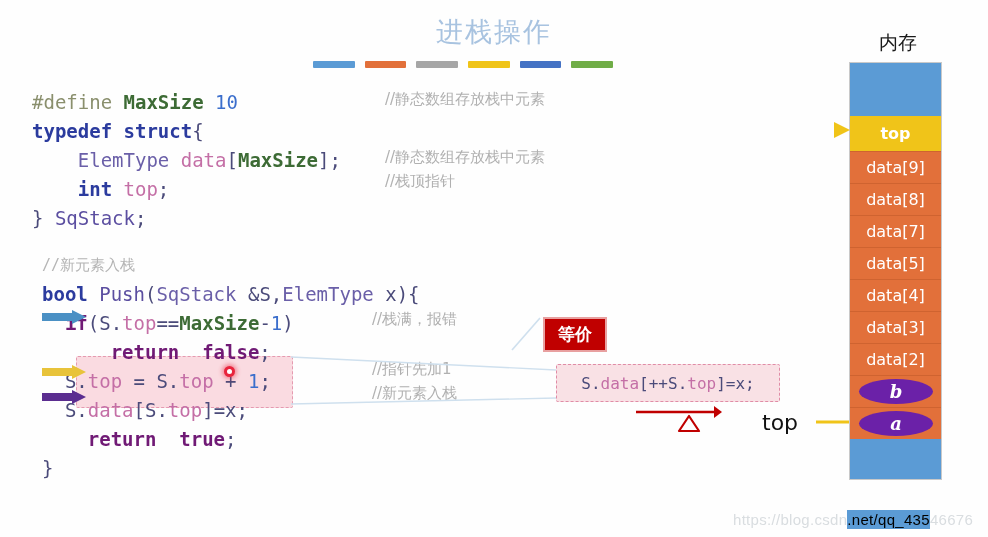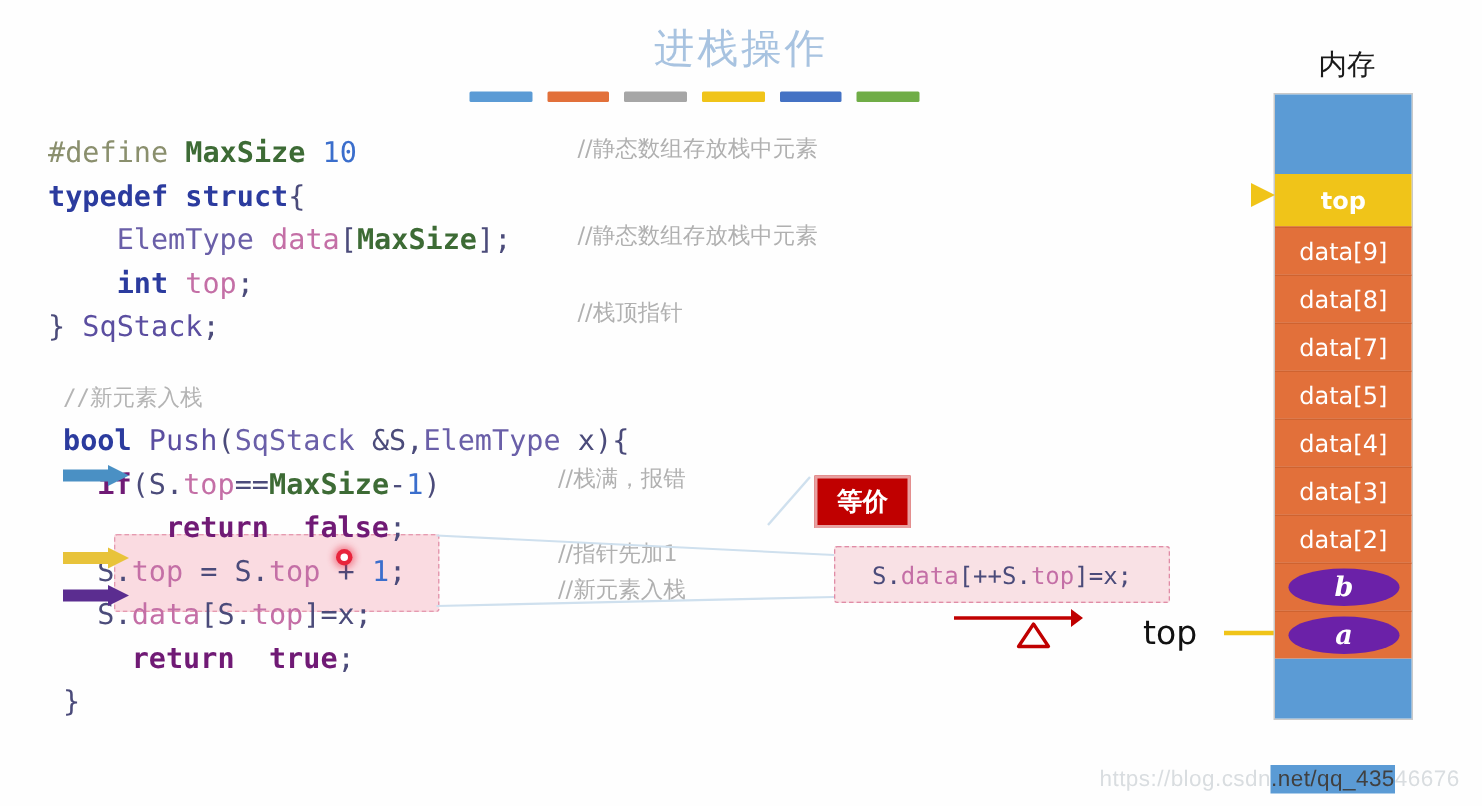--- a/index.html
+++ b/index.html
@@ -98,21 +98,21 @@
   }
   .callout-tail{position:absolute;left:834px;top:122px;width:0;height:0;
     border-top:8px solid transparent;border-bottom:8px solid transparent;
     border-left:16px solid #f0c419;}
 
   .toplabel{position:absolute;left:762px;top:410px;font-size:22px;color:#111;
     font-family:"DejaVu Sans",sans-serif;}
 
   .watermark{position:absolute;left:733px;top:511px;font-size:15px;color:#d9dde0;
     font-family:"Liberation Sans",sans-serif;letter-spacing:.3px;}
-  .wm-hl{background:#5b9bd5;color:#404040;padding:1px 0;}
+  .wm-hl{background:#5b9bd5;color:#000000;padding:1px 0;}
 
   .cursor{position:absolute;left:224px;top:366px;width:11px;height:11px;border-radius:50%;
     background:#e8243c;box-shadow:0 0 4px 2px rgba(232,36,60,.45);}
   .cursor::after{content:"";position:absolute;left:3px;top:3px;width:5px;height:5px;
     border-radius:50%;background:#fff;}
 
   svg.overlay{position:absolute;left:0;top:0;width:988px;height:537px;pointer-events:none;}
 </style>
 </head>
 <body>
@@ -127,21 +127,21 @@
       <span style="background: rgb(240, 196, 25);"></span>
       <span style="background: rgb(68, 114, 196);"></span>
       <span style="background: rgb(112, 173, 71);"></span>
     </div>
 
   <div class="code block1" id="code-struct"><div><span class="pp">#define </span><span class="id">MaxSize </span><span class="num">10</span></div><div><span class="kw">typedef struct</span><span class="plain">{</span></div><div><span class="type">    ElemType </span><span class="var">data</span><span class="plain">[</span><span class="id">MaxSize</span><span class="plain">];</span></div><div><span class="kw">    int </span><span class="var">top</span><span class="plain">;</span></div><div><span class="plain">} </span><span class="fn">SqStack</span><span class="plain">;</span></div></div>
 
   <div id="comments-struct">
       <div class="cmtcol" style="left: 385px; top: 90px;">//静态数组存放栈中元素</div>
       <div class="cmtcol" style="left: 385px; top: 148px;">//静态数组存放栈中元素</div>
-      <div class="cmtcol" style="left: 385px; top: 172px; margin-top: 27px;">//栈顶指针</div>
+      <div class="cmtcol" style="left: 385px; top: 172px;">//栈顶指针</div>
     </div>
 
   <div class="precmt">//新元素入栈</div>
 
   <div class="pinkbox"></div>
 
   <div class="code block2" id="code-push"><div><span class="kw">bool </span><span class="fn">Push</span><span class="plain">(</span><span class="type">SqStack </span><span class="plain">&amp;S,</span><span class="type">ElemType </span><span class="plain">x</span><span class="plain">){</span></div><div><span class="kw2">  if</span><span class="plain">(S.</span><span class="var">top</span><span class="plain">==</span><span class="id">MaxSize</span><span class="plain">-</span><span class="num">1</span><span class="plain">)</span></div><div><span class="kw2">      return  </span><span class="kw2">false</span><span class="plain">;</span></div><div><span class="plain">  S.</span><span class="var">top</span><span class="plain"> = S.</span><span class="var">top</span><span class="plain"> + </span><span class="num">1</span><span class="plain">;</span></div><div><span class="plain">  S.</span><span class="var">data</span><span class="plain">[S.</span><span class="var">top</span><span class="plain">]=x;</span></div><div><span class="kw2">    return  </span><span class="kw2">true</span><span class="plain">;</span></div><div><span class="plain">}</span></div></div>
 
   <div id="comments-push">
       <div class="cmtcol" style="left: 372px; top: 310px;">//栈满，报错</div>

